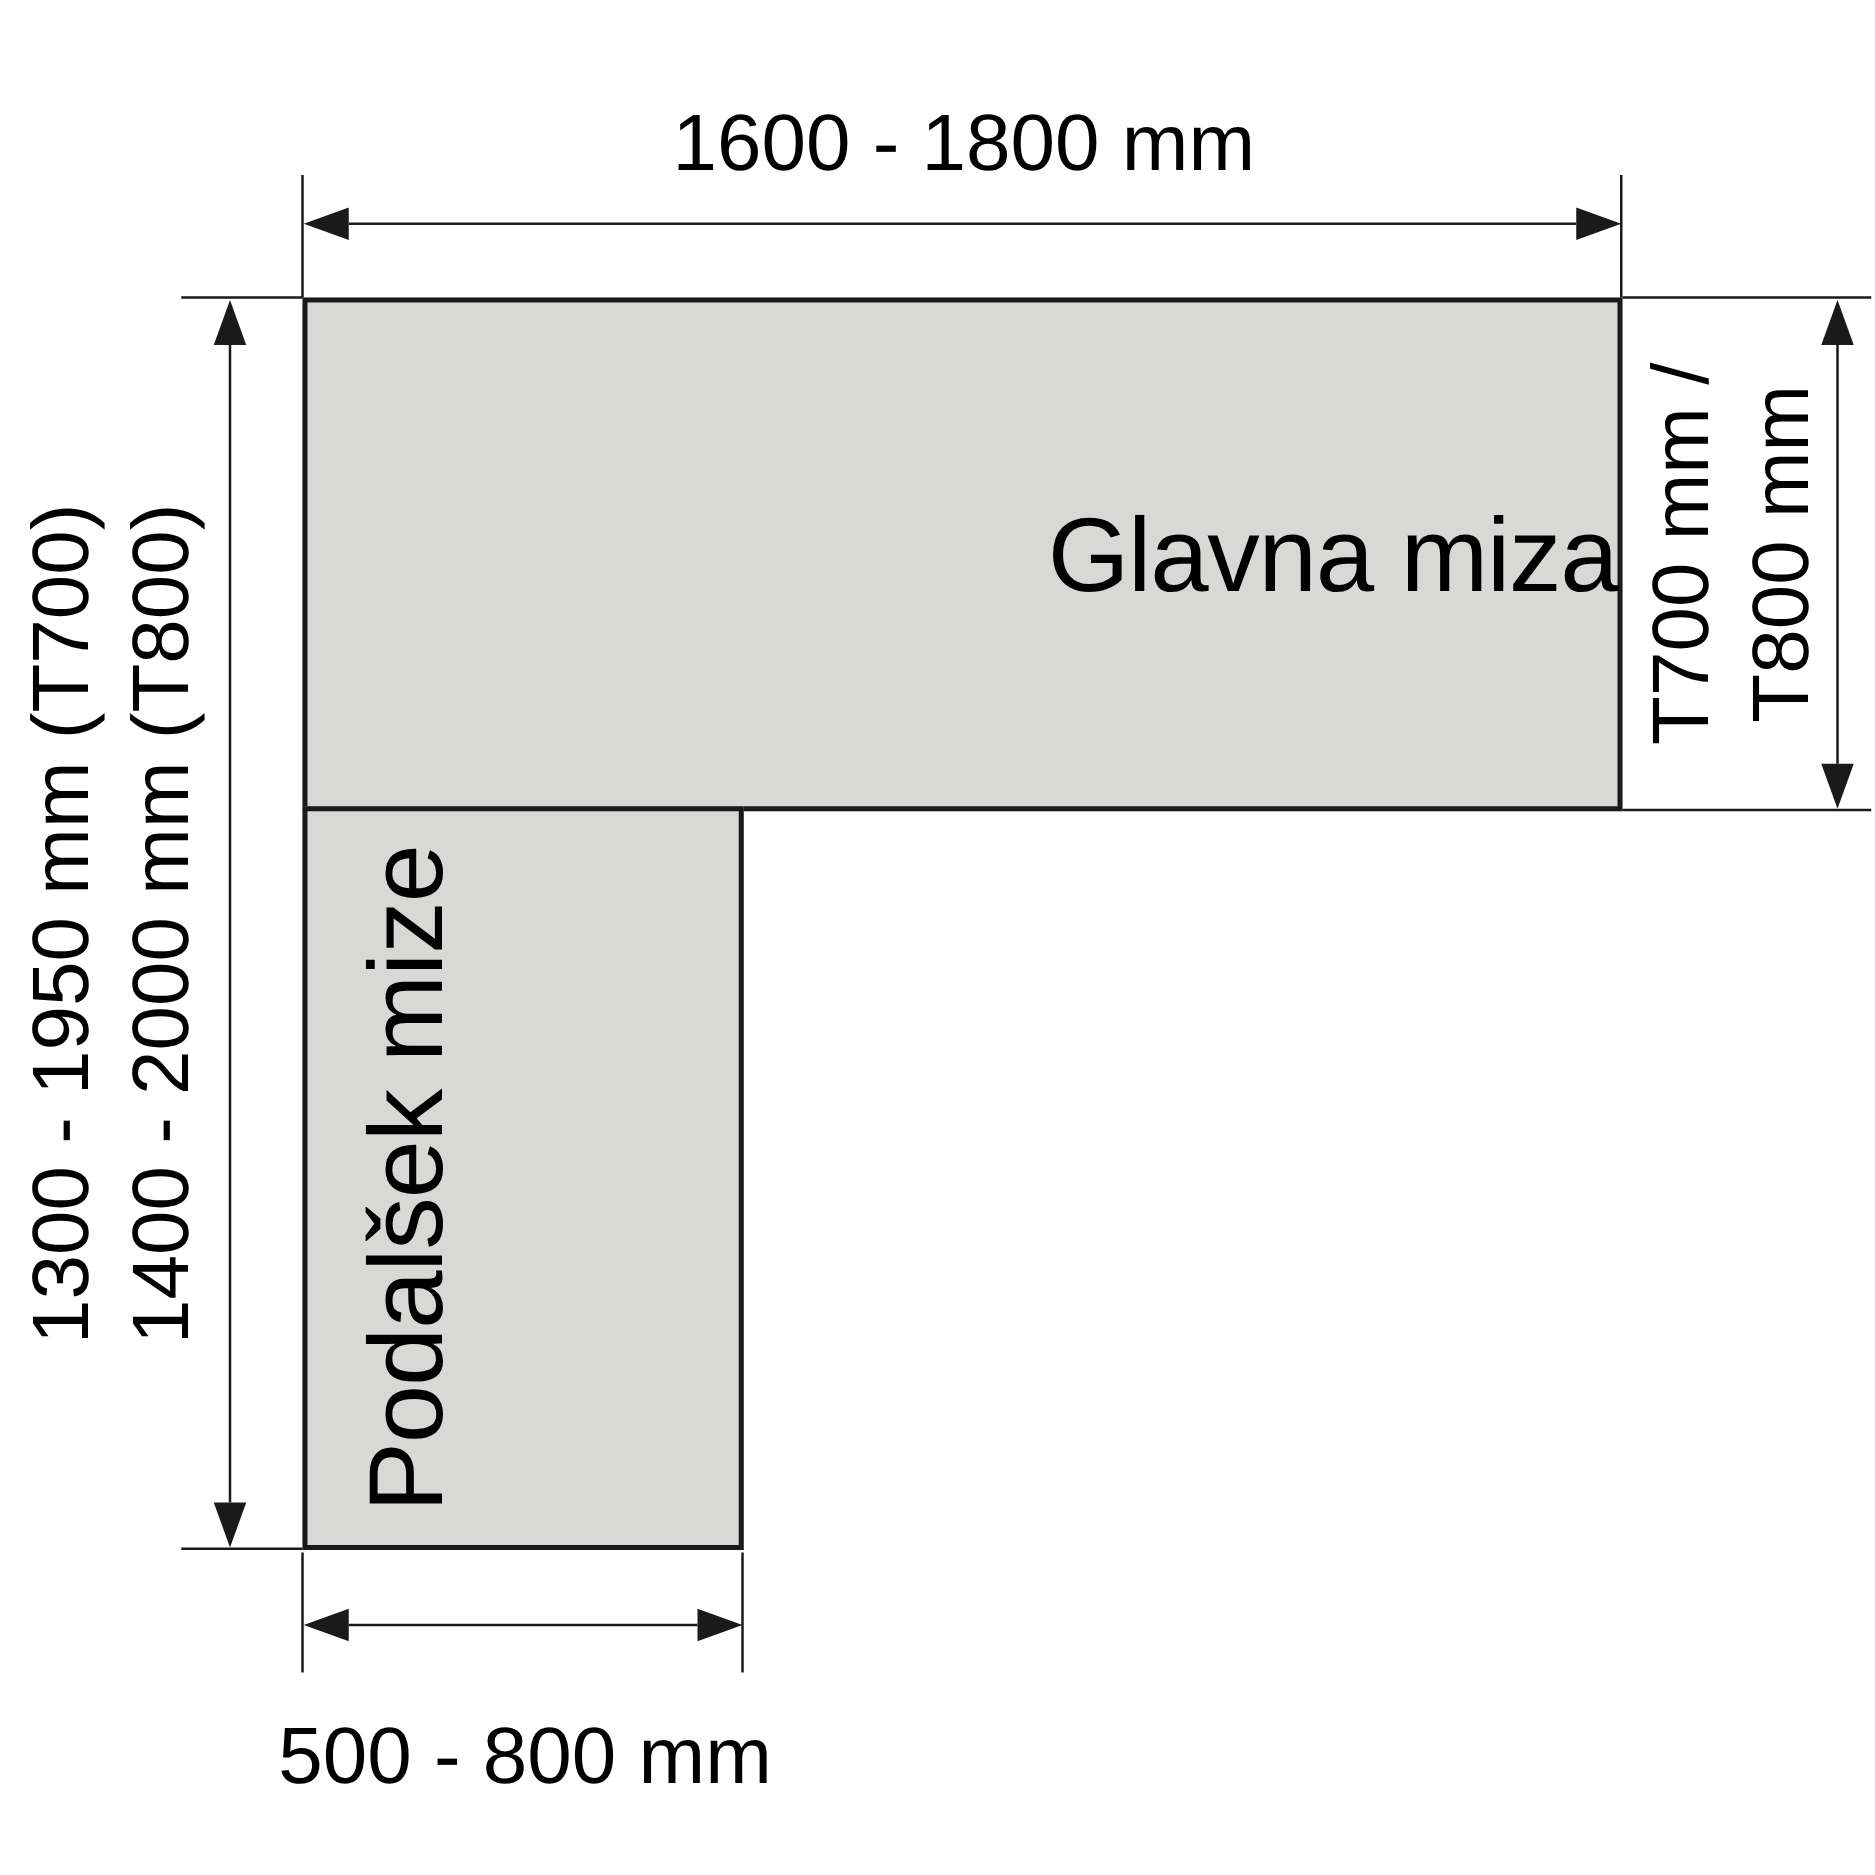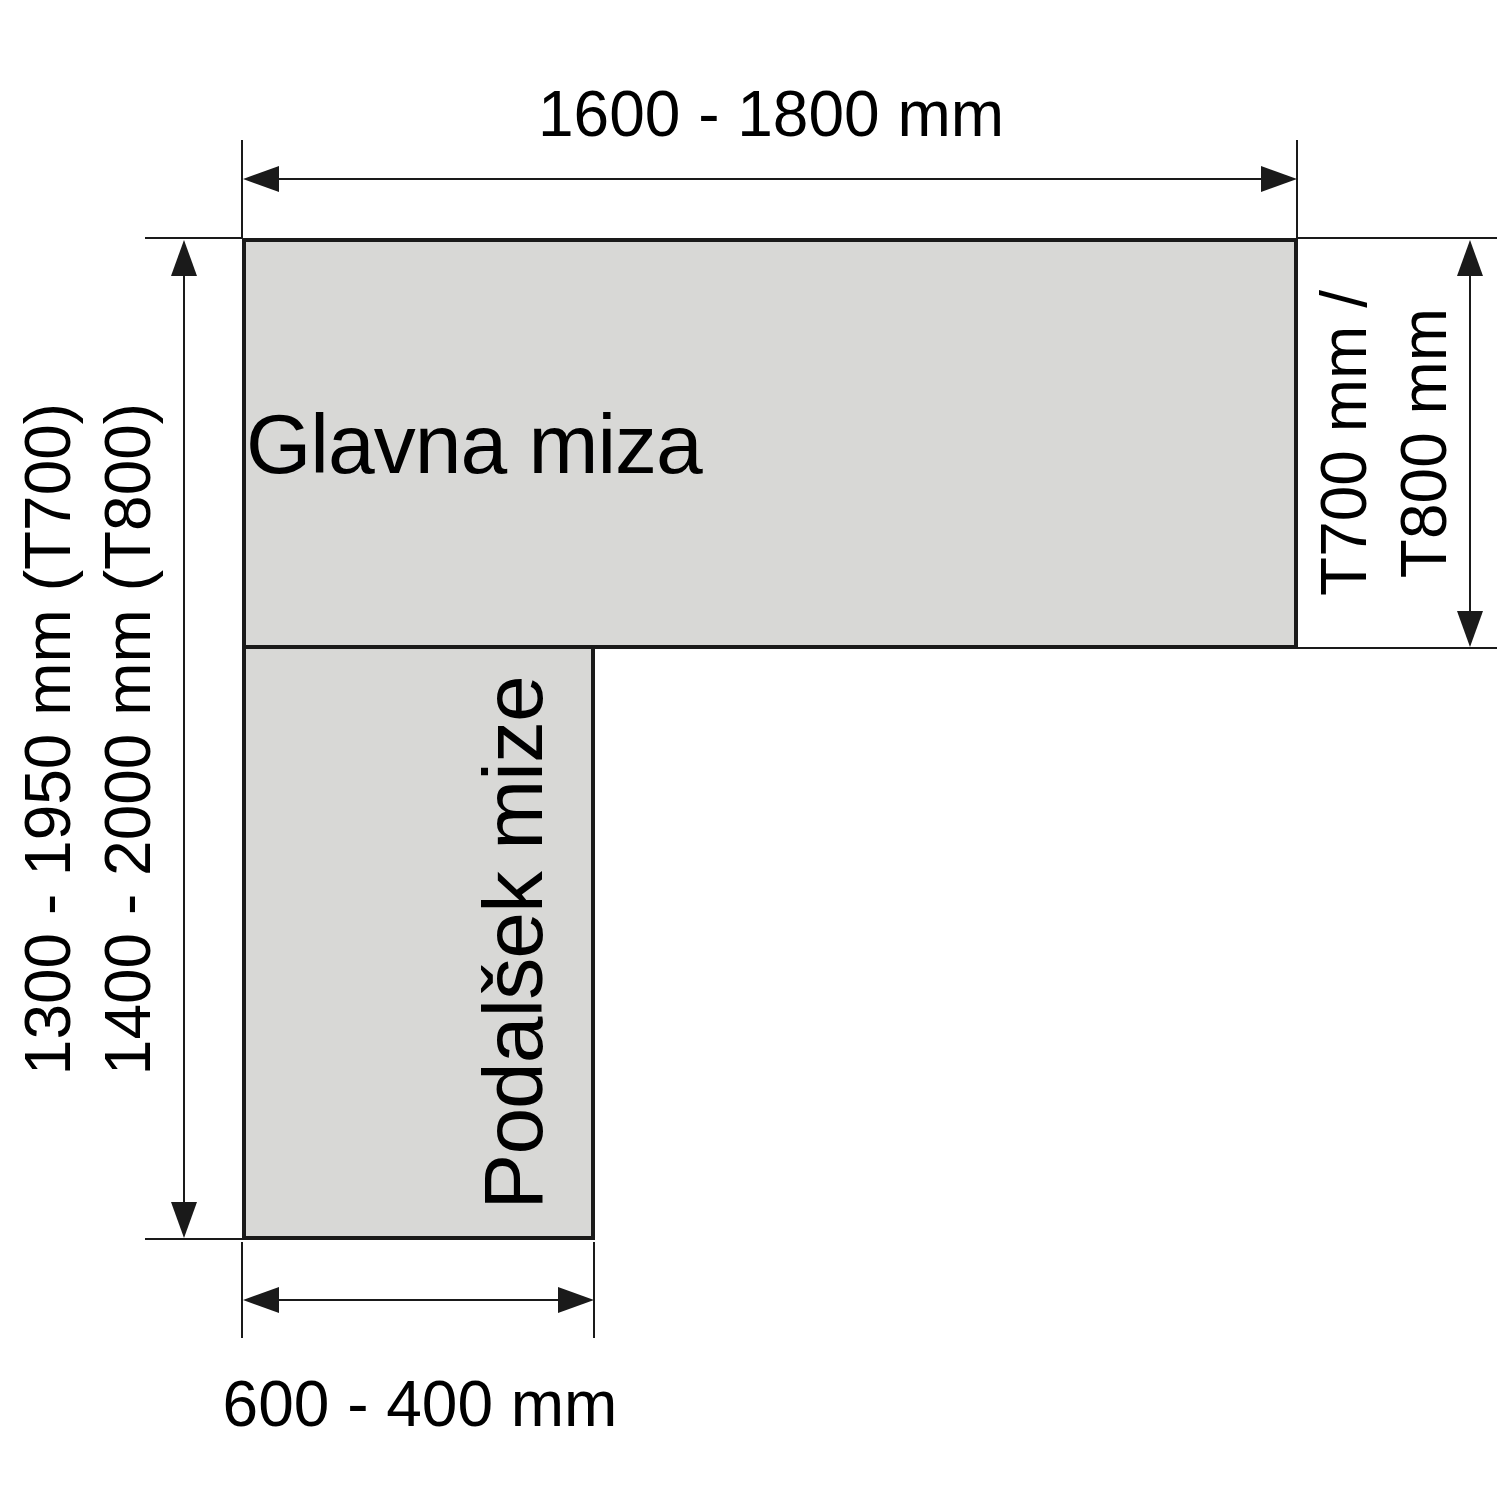--- a/index.html
+++ b/index.html
@@ -17,21 +17,21 @@
     color: var(--text, #000000);
   }
   
   .rect {
     position: absolute;
     box-sizing: border-box;
     background: var(--table-fill, #d8d8d6);
     border: 4px solid var(--line, #1a1a1a);
     display: flex;
     align-items: center;
-    justify-content: flex-start;
+    justify-content: flex-end;
   }
   .rect.main { left: 242px; top: 238px; width: 1056px; height: 411px; }
   .rect.ext  { left: 242px; top: 645px; width: 353px;  height: 595px; }
   .rect-label {
     font-size: 84px;
     letter-spacing: -1px;
     color: var(--text, #000000);
     white-space: nowrap;
     line-height: 1;
   }
@@ -131,16 +131,16 @@
   </div>
 
   <div>
     <div class="xline v" style="left:241px; top:1242px; height:96px;"></div>
     <div class="xline v" style="left:593px; top:1242px; height:96px;"></div>
     <div class="h-arrow" style="left:243px; top:1287px; width:351px;">
       <i class="ah w"></i>
       <i class="line"></i>
       <i class="ah e"></i>
     </div>
-    <div class="dim-label" style="left:170px; top:1372px; width:500px;">600 - 400 mm</div>
+    <div class="dim-label" style="left:170px; top:1372px; width:500px;">500 - 800 mm</div>
   </div>
 
 </div>
 
 </body></html>

